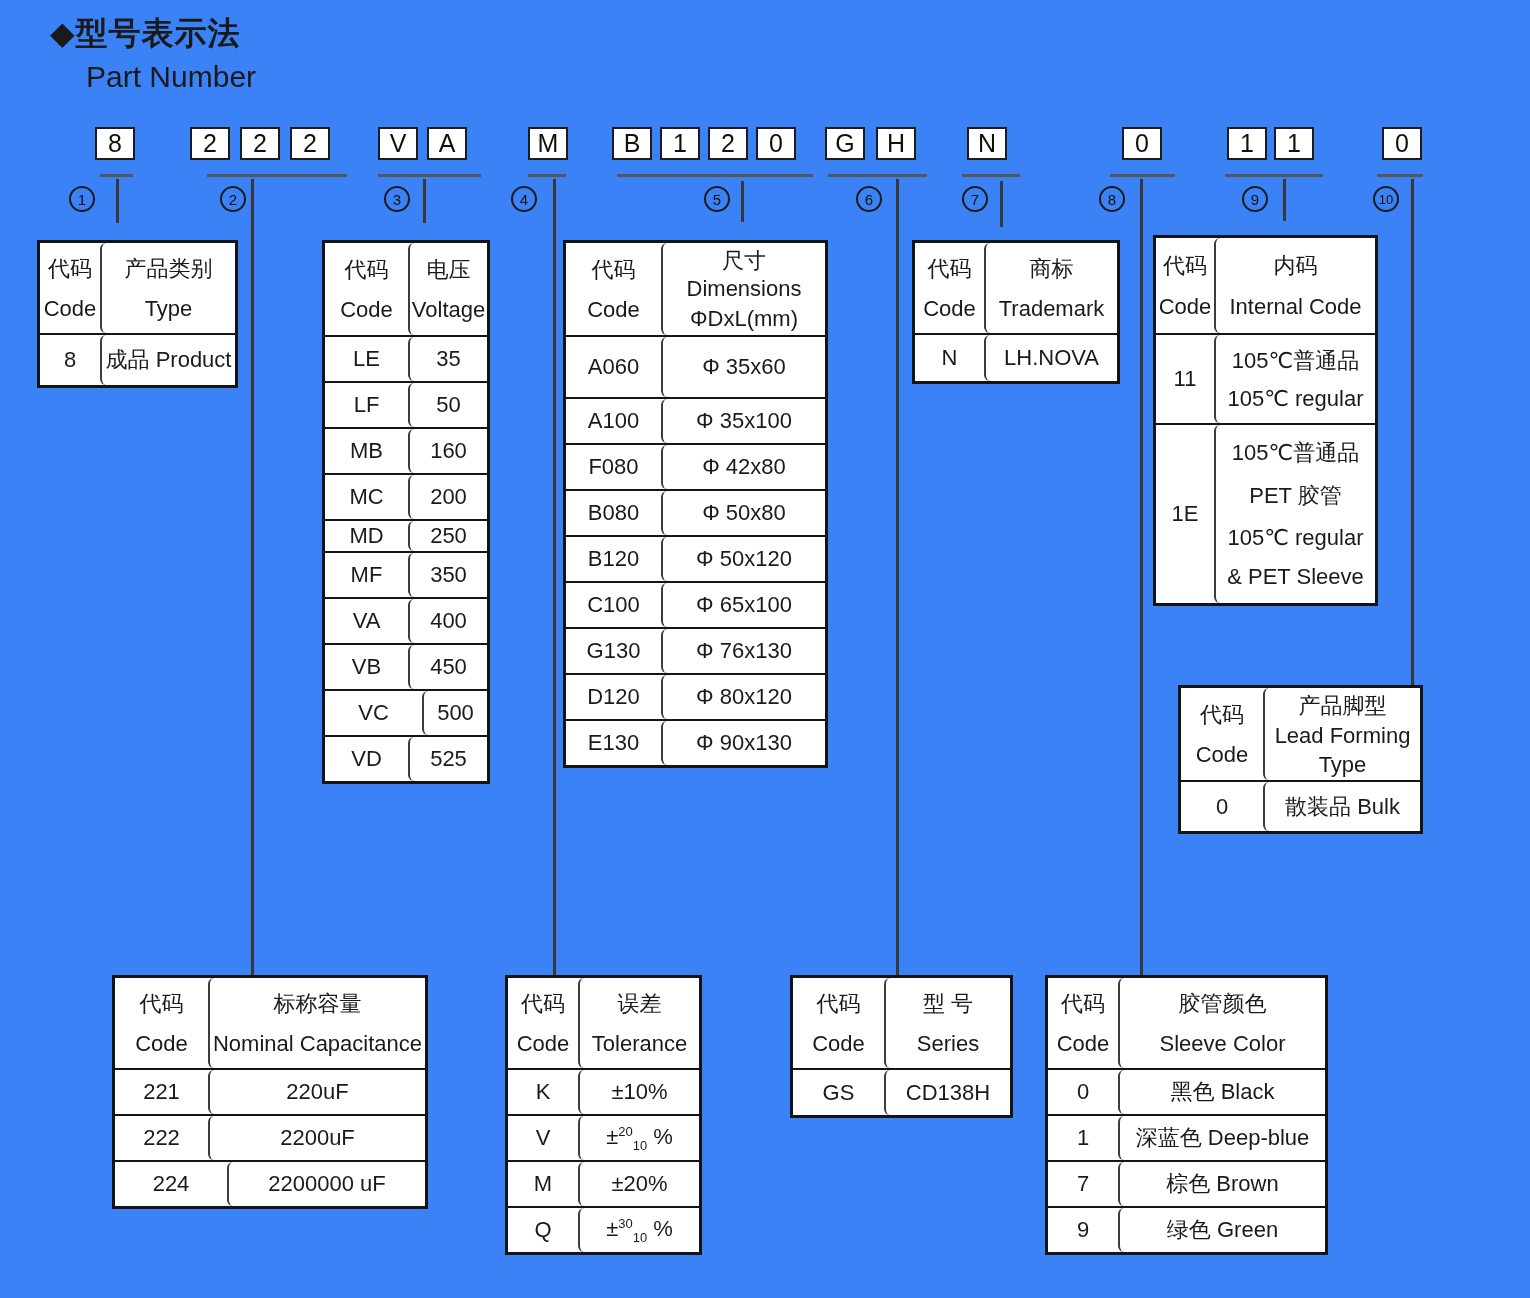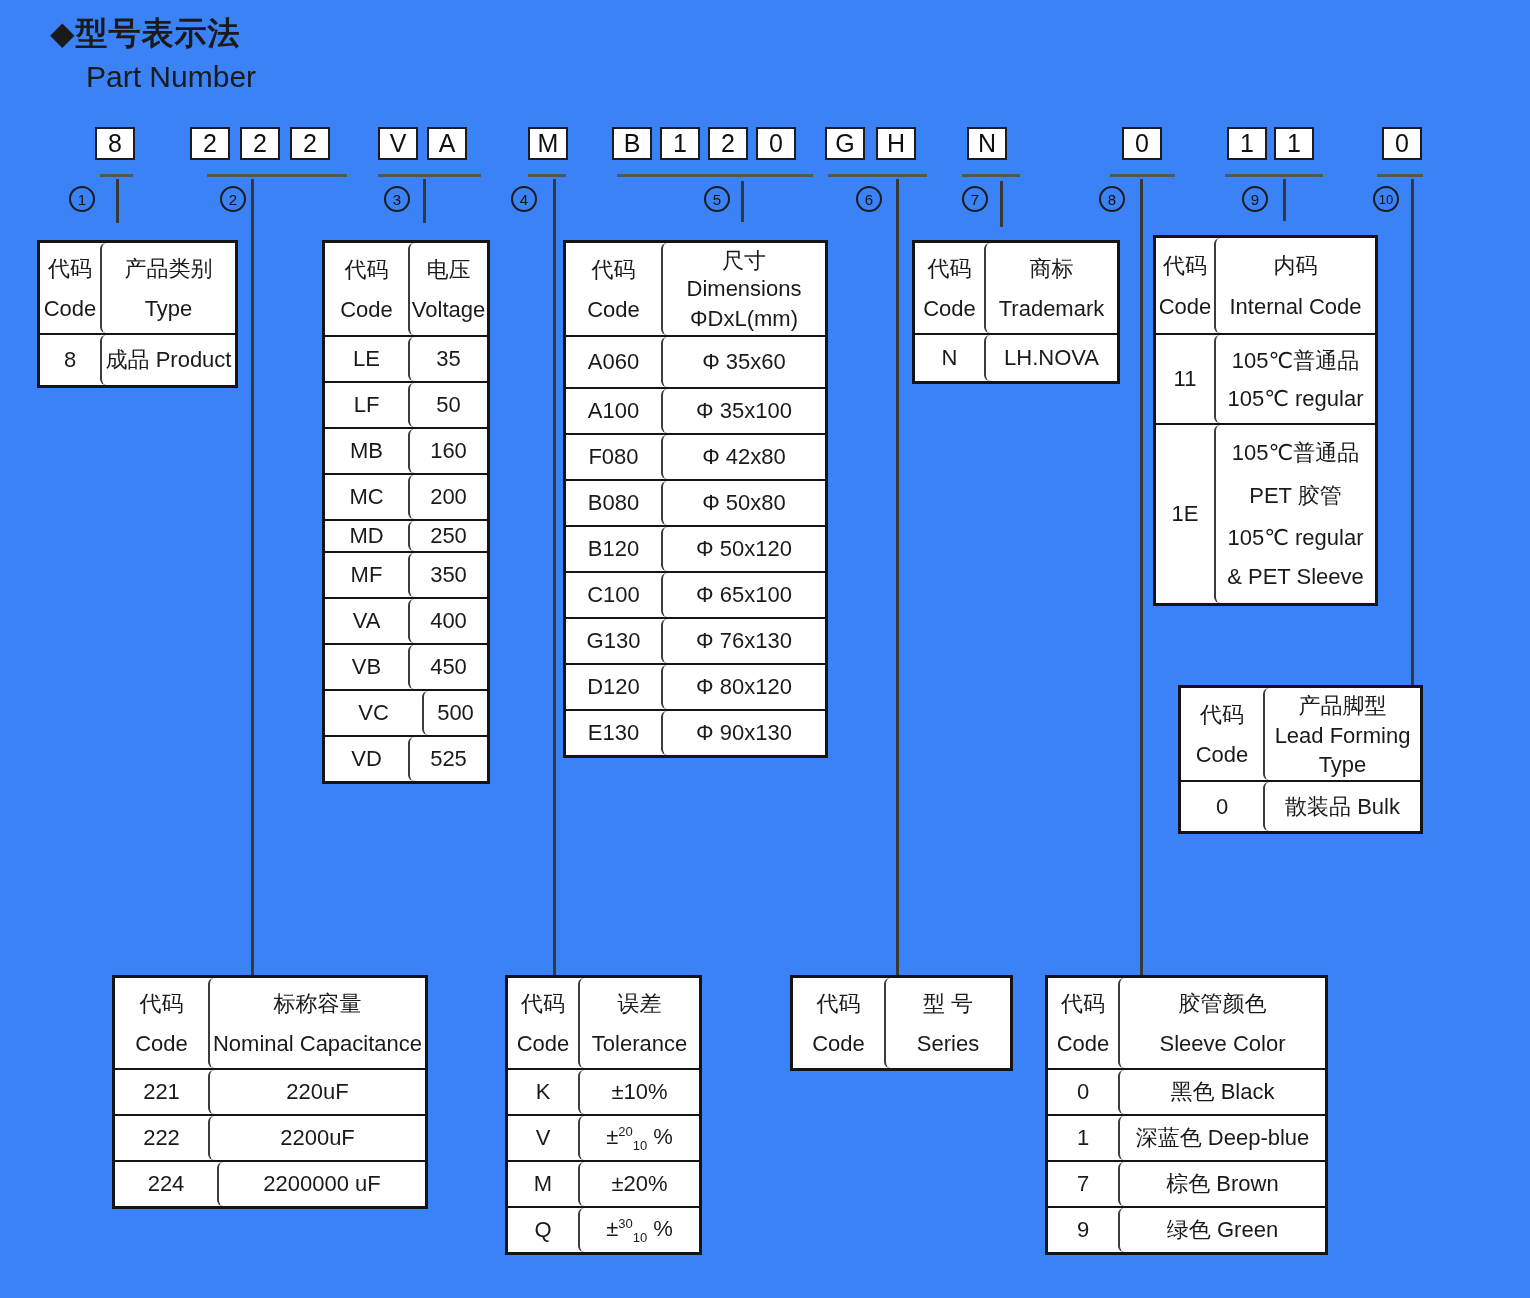--- a/index.html
+++ b/index.html
@@ -240,21 +240,21 @@
     <div class="row head" style="height:92px">
       <div class="cell" style="width:95px">
         <span>代码</span>
         <span>Code</span>
       </div>
       <div class="cell grow">
         <span>尺寸 Dimensions</span>
         <span>ΦDxL(mm)</span>
       </div>
     </div>
-    <div class="row" style="height:52px">
+    <div class="row" style="height:62px">
       <div class="cell single" style="width:95px">
           <span>A060</span>
         </div>
       <div class="cell single grow">
           <span>Φ 35x60</span>
         </div>
     </div>
     <div class="row" style="height:46px">
       <div class="cell single" style="width:95px">
           <span>A100</span>
@@ -418,21 +418,21 @@
     </div>
     <div class="row" style="height:46px">
       <div class="cell single" style="width:93px">
           <span>222</span>
         </div>
       <div class="cell single grow">
           <span>2200uF</span>
         </div>
     </div>
     <div class="row" style="height:46px">
-      <div class="cell single" style="width:102px">
+      <div class="cell single" style="width:112px">
           <span>224</span>
         </div>
       <div class="cell single grow">
           <span>2200000 uF</span>
         </div>
     </div>
   </div>
 
   <div class="tbl" style="left:505px;top:975px;width:197px">
     <div class="row head" style="height:90px">
@@ -483,20 +483,28 @@
     <div class="row head" style="height:90px">
       <div class="cell" style="width:91px">
         <span>代码</span>
         <span>Code</span>
       </div>
       <div class="cell grow">
         <span>型 号</span>
         <span>Series</span>
       </div>
     </div>
+    <div class="row" style="height:47px">
+      <div class="cell single" style="width:91px">
+          <span>GS</span>
+        </div>
+      <div class="cell single grow">
+          <span>CD138H</span>
+        </div>
+    </div>
   </div>
 
   <div class="tbl" style="left:1045px;top:975px;width:283px">
     <div class="row head" style="height:90px">
       <div class="cell" style="width:70px">
         <span>代码</span>
         <span>Code</span>
       </div>
       <div class="cell grow">
         <span>胶管颜色</span>

